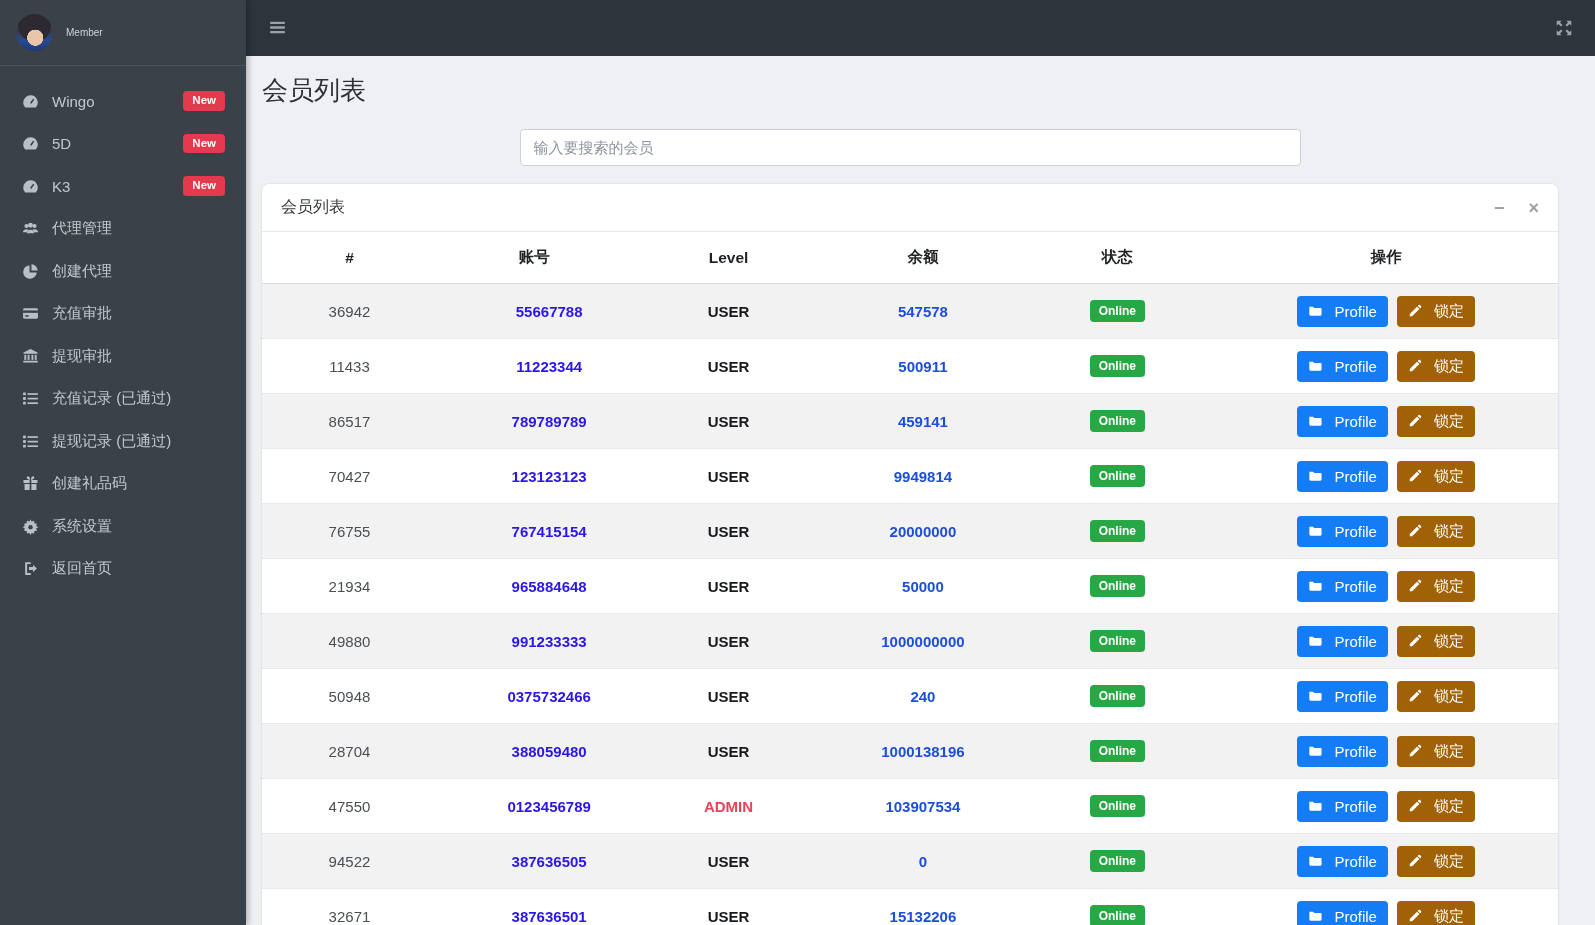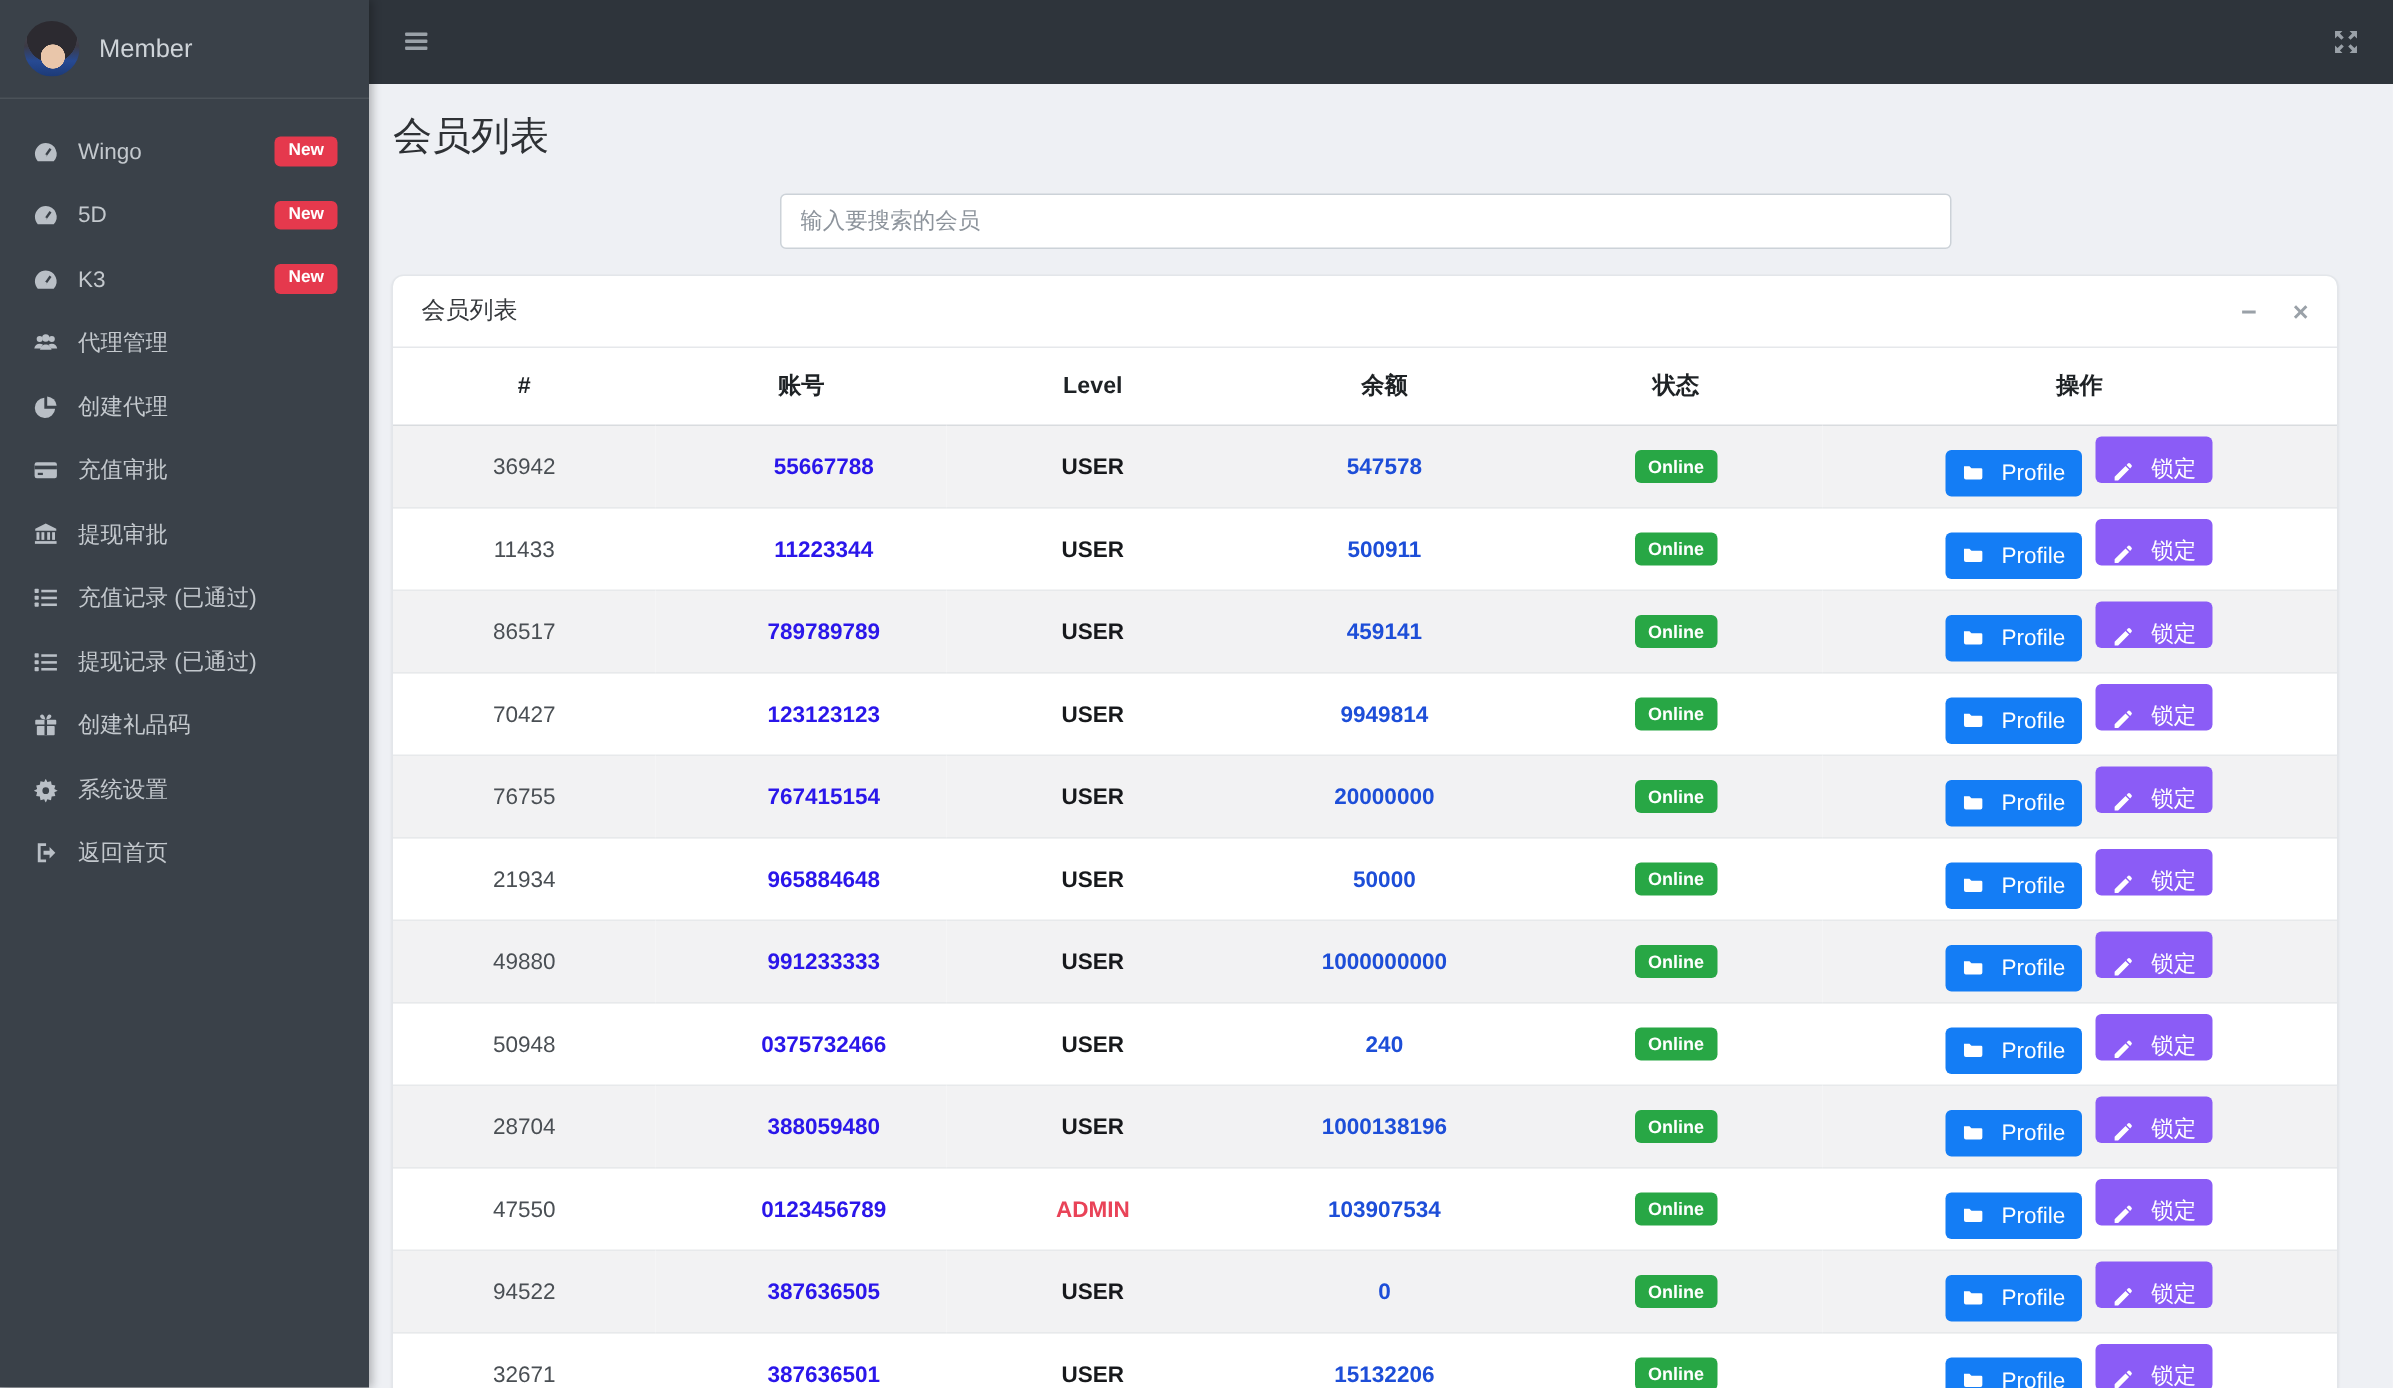--- a/index.html
+++ b/index.html
@@ -9,21 +9,21 @@
   
   .sidebar { position:fixed; left:0; top:0; bottom:0; width:246px;
     background:#3a4149; z-index:20; box-shadow:2px 0 6px rgba(0,0,0,.28); }
   .brand { height:66px; display:flex; align-items:center; padding:0 16px;
     border-bottom:1px solid rgba(255,255,255,.09); }
   .avatar { width:37px; height:37px; border-radius:50%; flex:0 0 auto; overflow:hidden;
     background:
       radial-gradient(circle at 52% 64%, #e9c6aa 0 26%, rgba(0,0,0,0) 27%),
       radial-gradient(circle at 50% 30%, #2c2a30 0 52%, rgba(0,0,0,0) 53%),
       linear-gradient(180deg, #55525c 0%, #3c3a44 45%, #274a93 72%, #1c3a77 100%); }
-  .brand-label { margin-left:13px; font-size:17px; color:#cfd4d9; }
+  .brand-label { margin-left:13px; font-size:10px; color:#cfd4d9; }
   .nav { padding:15px 8px 0 8px; }
   .nav-item { display:flex; align-items:center; height:40px; margin-bottom:2.5px;
     padding:0 13px; border-radius:6px; color:#c3c8cd; font-size:15px; cursor:pointer; }
   .nav-item.active { background:#0d7efd; color:#fff; }
   .nav-icon { width:18px; height:18px; margin-right:13px; display:flex;
     align-items:center; justify-content:center; color:#b9bfc6; flex:0 0 auto; }
   .nav-item.active .nav-icon { color:#fff; }
   .nav-icon svg { width:17px; height:17px; }
   .badge-new { margin-left:auto; background:#e5394d; color:#fff; font-size:11.5px;
     font-weight:bold; line-height:1; padding:4px 9px; border-radius:4px; }
@@ -63,21 +63,21 @@
   .account-link { color:#2a16ea; font-weight:bold; text-decoration:none; cursor:pointer;margin-left:30px; }
   .cell-level { font-weight:bold; color:#17191c; }
   .cell-level.admin { color:#e94358; }
   .cell-balance { font-weight:bold; color:#1d4ed8; }
   .status-badge { display:inline-block; background:#28a745; color:#fff; font-size:12px;
     font-weight:bold; padding:4px 9px; border-radius:4px; }
   .btn { display:inline-flex; align-items:center; gap:12px; height:31px; padding:0 11px;
     border-radius:4px; border:none; color:#fff; font-size:15px; cursor:pointer; }
   .btn svg { width:14px; height:14px; }
   .btn-profile { background:#147df5; }
-  .btn-lock { background:#8b5cf6; margin-left:5px;align-items:flex-end; }
+  .btn-lock { background:#a16207; margin-left:5px; }
 </style>
 </head>
 <body>
 
 <aside class="sidebar">
   <div class="brand">
     <div class="avatar"></div>
     <span class="brand-label">Member</span>
   </div>
   <nav class="nav">

